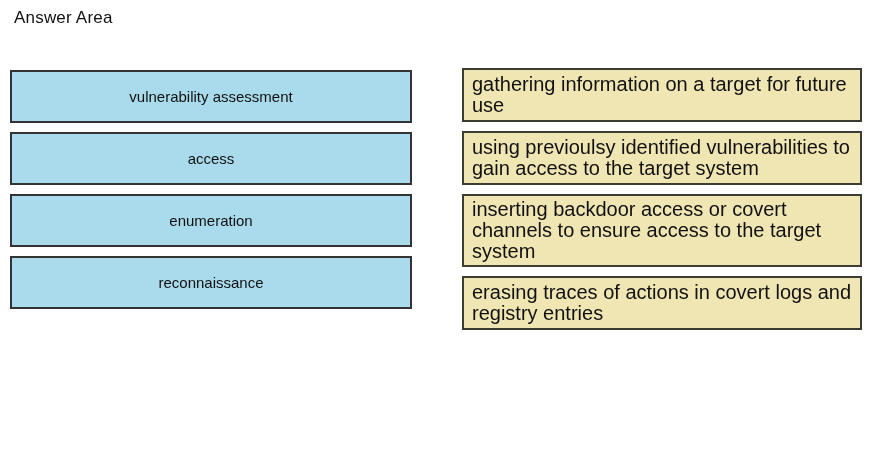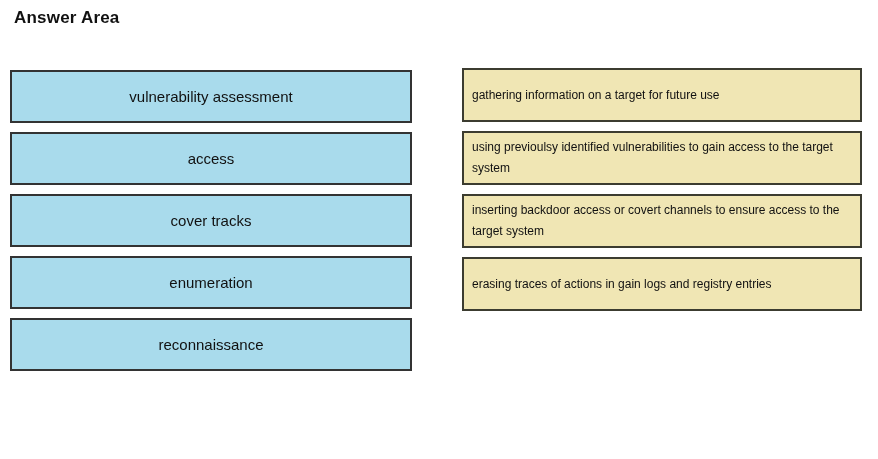--- a/index.html
+++ b/index.html
@@ -13,21 +13,21 @@
     width: 878px;
     height: 459px;
     background: var(--page-bg, #ffffff);
     overflow: hidden;
   }
   .title {
     position: absolute;
     left: 14px;
     top: 8px;
     font-size: 17px;
-    font-weight: bold;
+    font-weight: normal;
     color: var(--text-color, #111111);
     letter-spacing: 0.2px;
   }
   .col {
     position: absolute;
     display: flex;
     flex-direction: column;
     gap: 9px;
   }
   .terms-col {
@@ -54,59 +54,56 @@
     cursor: grab;
   }
   .def-box {
     box-sizing: border-box;
     min-height: 54px;
     background: var(--def-fill, #f0e6b4);
     border: 2px solid var(--def-border, #3c3c30);
     display: flex;
     align-items: center;
     padding: 3px 8px;
-    font-size: 12px;
+    font-size: 20px;
     line-height: 21px;
     color: var(--text-color, #111111);
     text-align: left;
   }
 </style>
 </head>
 <body>
 
 <div class="page">
 
   <div class="title">Answer Area</div>
 
   <div class="col terms-col">
     <div class="term-box">
       <span>vulnerability assessment</span>
     </div>
     <div class="term-box">
       <span>access</span>
     </div>
     <div class="term-box">
-      <span>cover tracks</span>
-    </div>
-    <div class="term-box">
       <span>enumeration</span>
     </div>
     <div class="term-box">
       <span>reconnaissance</span>
     </div>
   </div>
 
   <div class="col defs-col">
     <div class="def-box">
       <span>gathering information on a target for future use</span>
     </div>
     <div class="def-box">
       <span>using previoulsy identified vulnerabilities to gain access to the target system</span>
     </div>
     <div class="def-box">
       <span>inserting backdoor access or covert channels to ensure access to the target system</span>
     </div>
     <div class="def-box">
-      <span>erasing traces of actions in gain logs and registry entries</span>
+      <span>erasing traces of actions in covert logs and registry entries</span>
     </div>
   </div>
 
 </div>
 
 </body></html>

